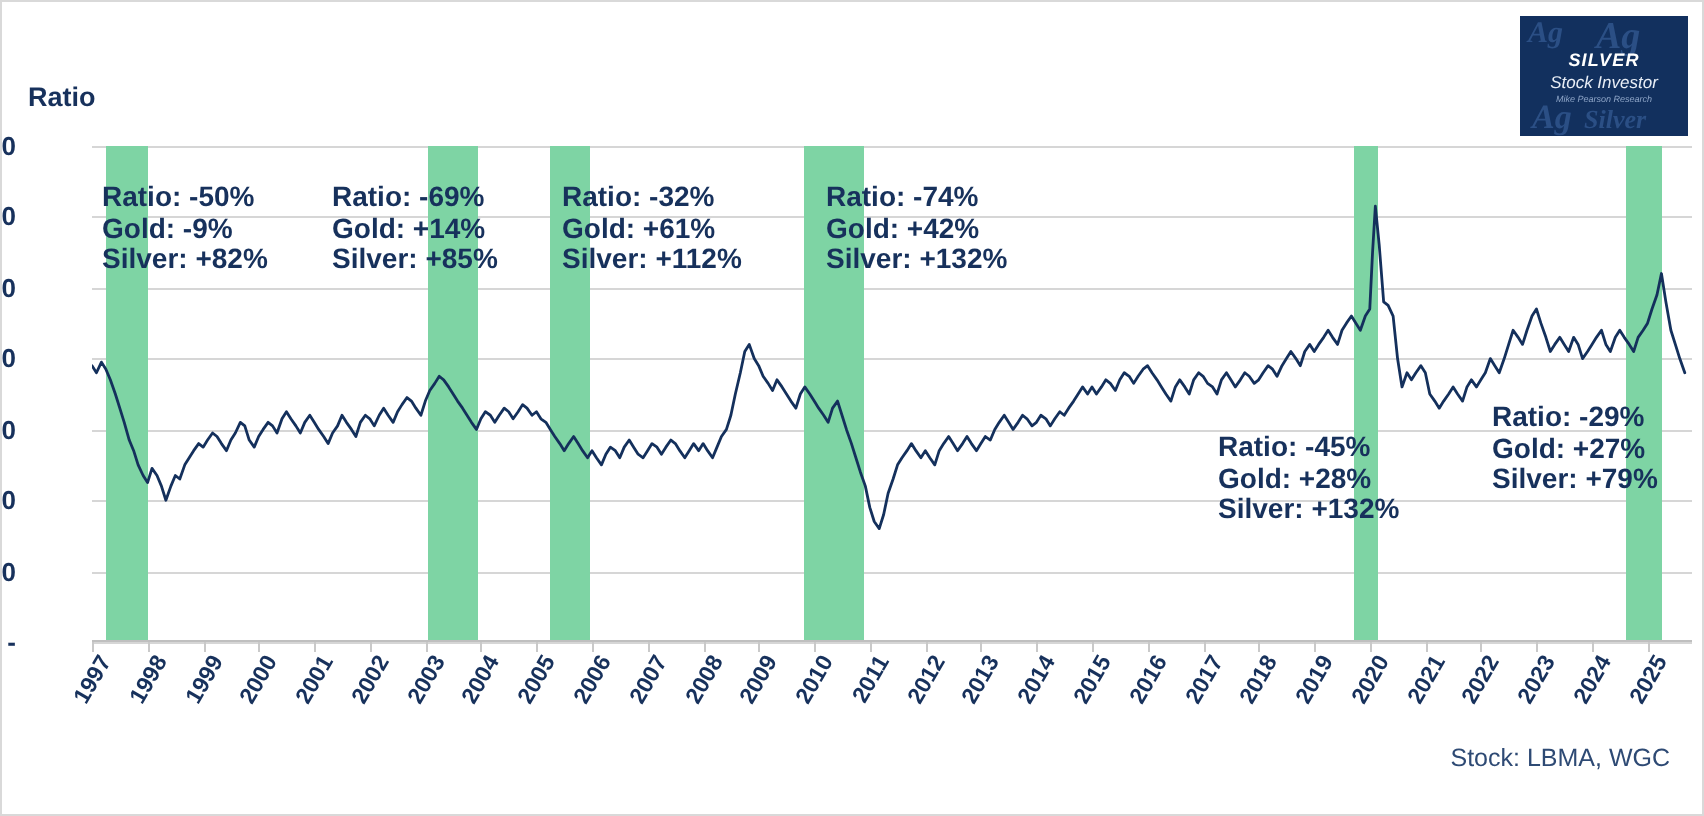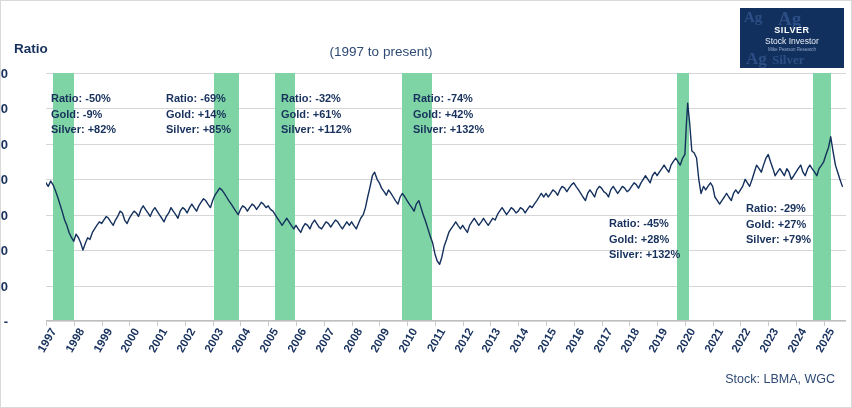--- a/index.html
+++ b/index.html
@@ -40,24 +40,25 @@
     text-align: center;
     font-size: 13.5px;
     font-weight: normal;
     color: #2e4a74;
   }
   
   #logo {
     position: absolute;
     right: 7px;
     top: 7px;
-    width: 104px;
+    width: 84px;
     height: 60px;
     background: #12305e;
     overflow: hidden;
+    font-style: italic;
   }
   #logo .ag-bg {
     position: absolute;
     inset: 0;
     color: #2b4f85;
     font-size: 15px;
     font-weight: bold;
     font-family: "Liberation Serif", serif;
   }
   #logo .ag-bg span { position: absolute; }
@@ -176,33 +177,32 @@
   .xtickmark {
     position: absolute;
     top: 320px;
     width: 1px;
     height: 5px;
     background: #c9c9c9;
   }
   
   .annot {
     position: absolute;
-    font-size: 11px;
+    font-size: 14px;
     font-weight: bold;
     color: #17315c;
     line-height: 15.5px;
     white-space: nowrap;
   }
 </style>
 </head>
 <body>
 
 <div id="chart-card">
 
-  <div id="chart-subtitle">(1997 to present)</div>
 
   <div id="logo">
     <div class="ag-bg">
       <span class="ag1">Ag</span>
       <span class="ag2">Ag</span>
       <span class="ag3">Ag</span>
       <span class="ag4">Silver</span>
     </div>
     <div id="logo-brand">SILVER</div>
     <div id="logo-sub">Stock Investor</div>

